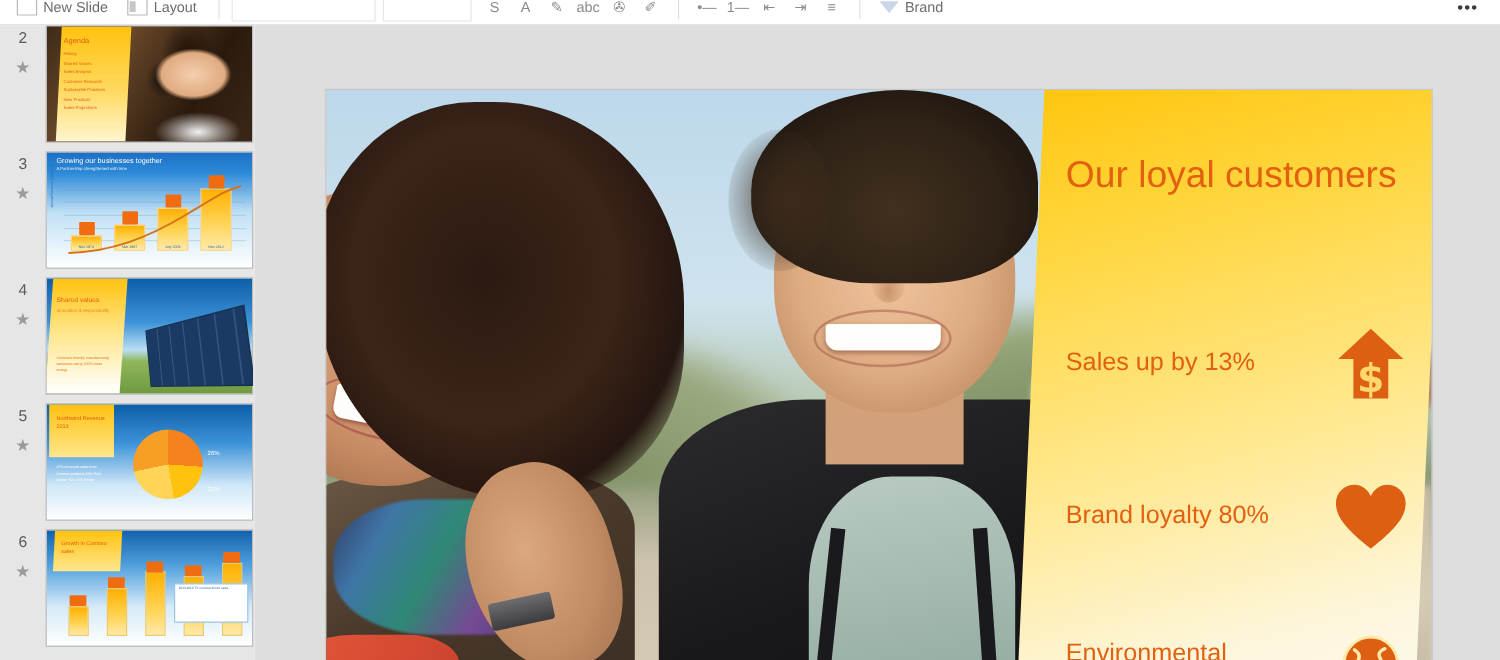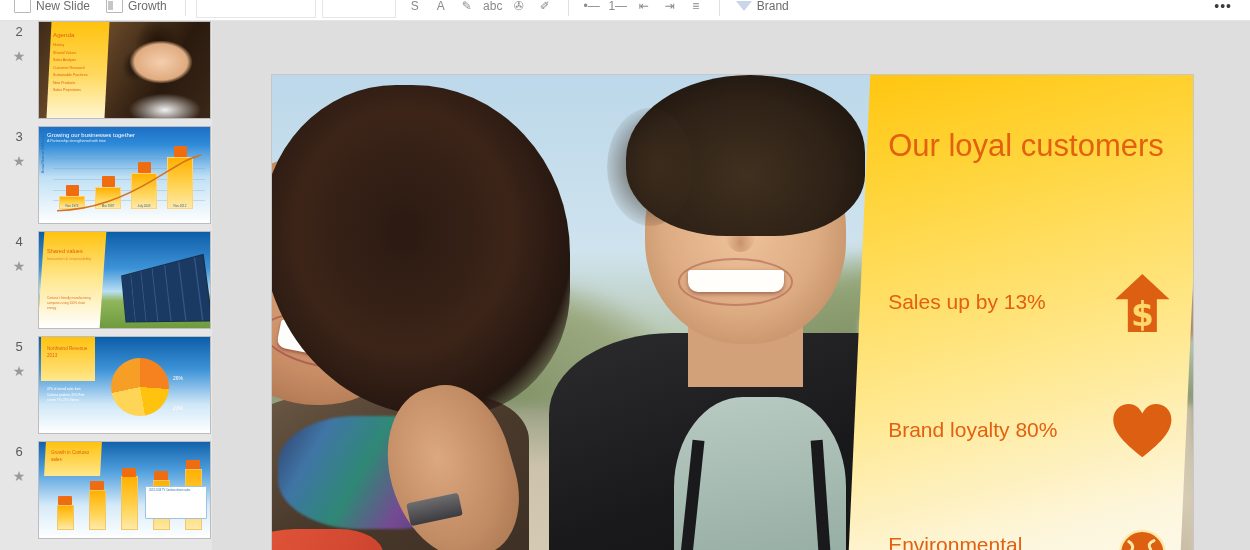--- a/index.html
+++ b/index.html
@@ -359,21 +359,21 @@
   <div class="ribbon">
     <div class="ribbon-inner">
 
       <div class="rb-group">
         <div class="rb-big">
           <span class="glyph"></span>
           <span>New Slide</span>
         </div>
         <div class="rb-big">
           <span class="glyph layout"></span>
-          <span>Growth</span>
+          <span>Layout</span>
         </div>
       </div>
 
       <div class="rb-sep"></div>
 
       <div class="rb-group">
         <div class="fontbox"></div>
         <div class="fontbox sz"></div>
       </div>
 

